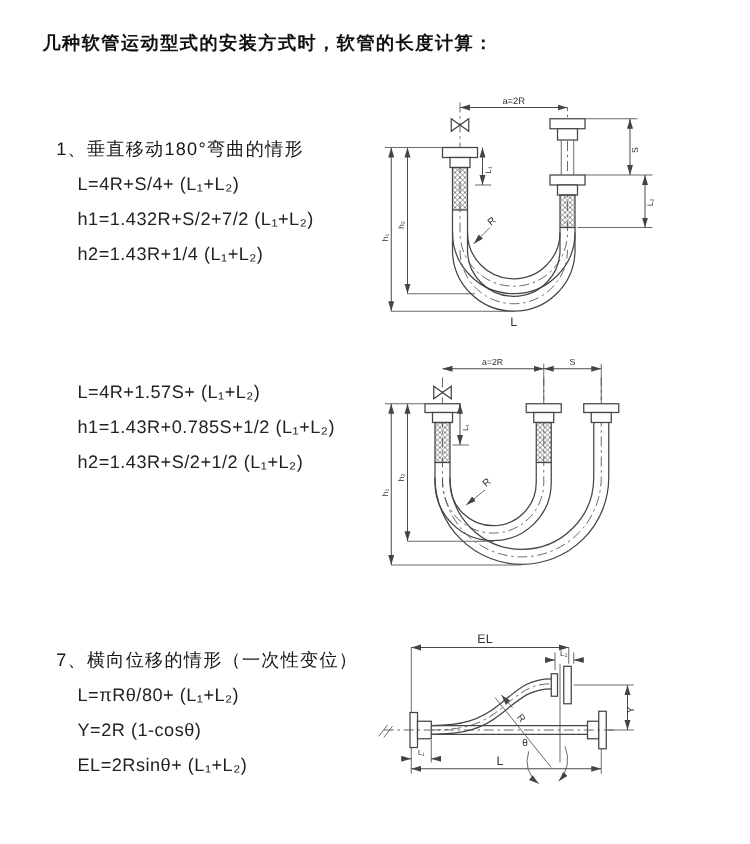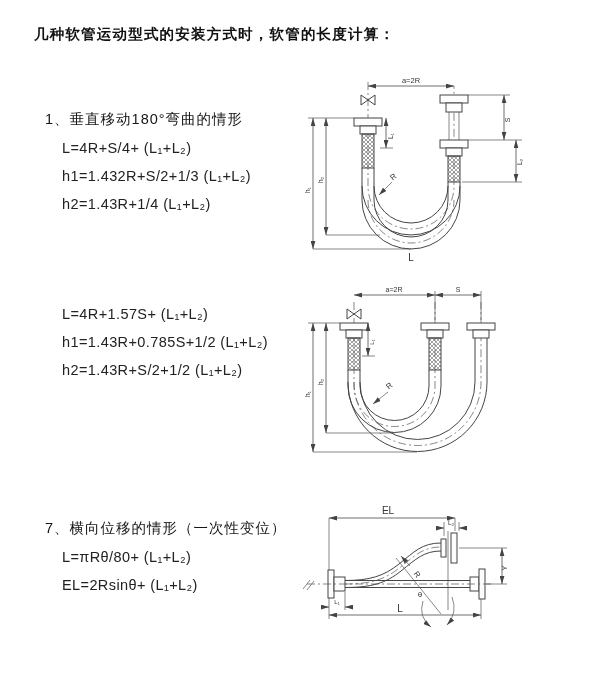--- a/index.html
+++ b/index.html
@@ -32,33 +32,34 @@
 </head>
 <body>
 
 <div class="page">
 
   <div class="title">几种软管运动型式的安装方式时，软管的长度计算：</div>
 
   <div class="section" style="top:110px">
     <div class="sec-heading">1、垂直移动180°弯曲的情形</div>
     <div class="formula">L=4R+S/4+ (L₁+L₂)</div>
-    <div class="formula">h1=1.432R+S/2+1/3 (L₁+L₂)</div>
+    <div class="formula">h1=1.432R+S/2+7/2 (L₁+L₂)</div>
     <div class="formula">h2=1.43R+1/4 (L₁+L₂)</div>
   </div>
 
   <div class="section" style="top:307px">
     <div class="formula">L=4R+1.57S+ (L₁+L₂)</div>
     <div class="formula">h1=1.43R+0.785S+1/2 (L₁+L₂)</div>
     <div class="formula">h2=1.43R+S/2+1/2 (L₁+L₂)</div>
   </div>
 
   <div class="section" style="top:519px">
     <div class="sec-heading">7、横向位移的情形（一次性变位）</div>
     <div class="formula">L=πRθ/80+ (L₁+L₂)</div>
+    <div class="formula">Y=2R (1-cosθ)</div>
     <div class="formula">EL=2Rsinθ+ (L₁+L₂)</div>
   </div>
 
   <svg class="diag" style="left:300px;top:70px" width="300" height="195" viewBox="0 0 300 195">
     <defs>
       <marker id="arr1" viewBox="0 0 10 6" refX="10" refY="3" markerWidth="8" markerHeight="5" markerUnits="userSpaceOnUse" orient="auto-start-reverse">
         <path d="M0,0 L10,3 L0,6 z" fill="#444"></path>
       </marker>
       <pattern id="hatch1" patternUnits="userSpaceOnUse" width="4" height="4">
         <path d="M0,0 L4,4 M4,0 L0,4" stroke="#666" stroke-width="0.6"></path>

